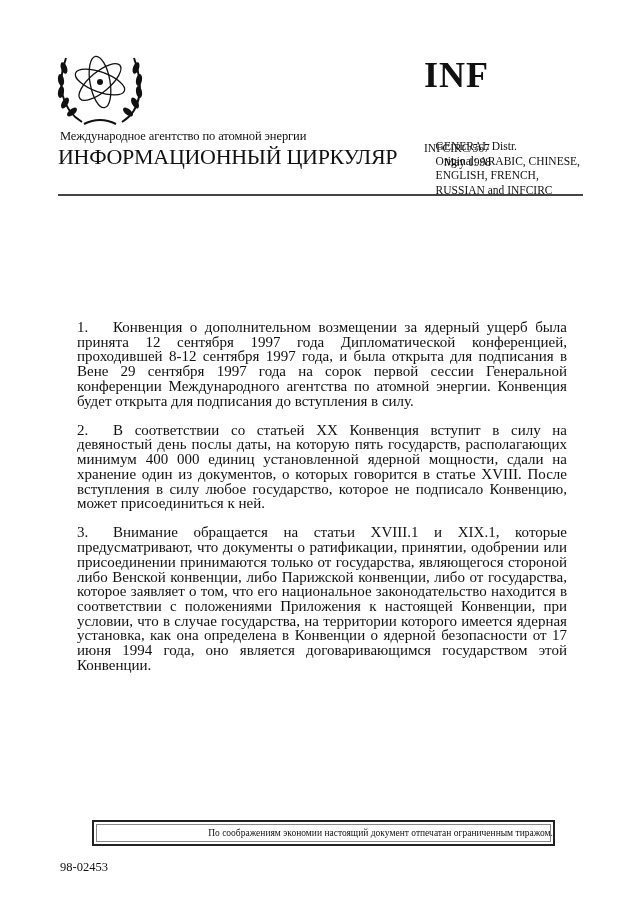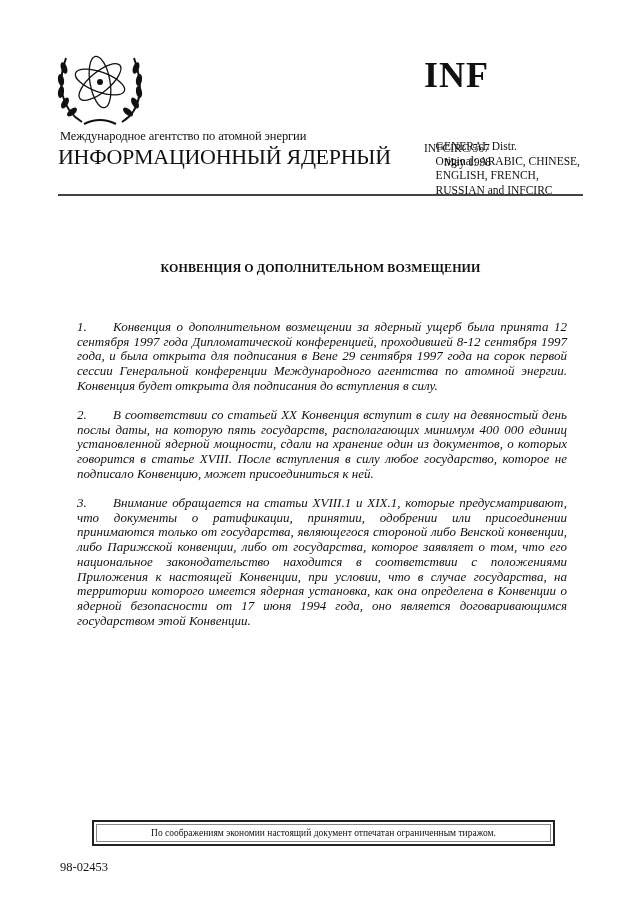--- a/index.html
+++ b/index.html
@@ -8,26 +8,26 @@
   .logo { position: absolute; left: 52px; top: 40px; width: 96px; height: 88px; }
   .org-name { position: absolute; left: 60px; top: 129px; font-size: 12.5px; letter-spacing: -0.1px; text-align: center; }
   .doc-type { position: absolute; left: 58px; top: 144px; font-size: 22px; letter-spacing: -0.3px; }
   .inf { position: absolute; left: 424px; top: 54px; font-size: 36px; font-weight: bold; letter-spacing: 1px; }
   .ref { position: absolute; left: 424px; top: 97px; font-size: 11.5px; line-height: 14px; margin-top: 44px; }
   .ref .date { display: block; padding-left: 20px; }
   .distr { position: absolute; right: 60px; top: 139px; text-align: left; font-size: 11.5px; line-height: 14.5px; }
   .rule { position: absolute; left: 58px; top: 194px; width: 525px; height: 2px; background: #444; }
   .title { position: absolute; left: 58px; top: 261px; width: 525px; text-align: center;
            font-weight: bold; font-size: 12px; line-height: 15px; letter-spacing: 0.1px; }
-  .body { position: absolute; left: 77px; top: 320px; width: 490px; font-size: 13px; line-height: 14.7px; font-style: italic; }
+  .body { position: absolute; left: 77px; top: 320px; width: 490px; font-size: 15px; line-height: 14.7px; }
   .para { text-align: justify; margin: 0 0 14.5px 0; }
   .para .num { display: inline-block; width: 36px; }
   .footer-box { position: absolute; left: 92px; top: 820px; width: 459px; height: 22px;
                 border: 2px solid #222; outline: 1px solid #888; outline-offset: -5px;
-                text-align: center; font-size: 9.5px; line-height: 22px; }
+                text-align: right; font-size: 9.5px; line-height: 22px; }
   .job-number { position: absolute; left: 60px; top: 860px; font-size: 12.5px; }
 </style>
 </head>
 <body>
 
 <div class="logo">
   <svg width="96" height="88" viewBox="0 0 96 88">
     <g fill="none" stroke="#111" stroke-width="2">
 
       <path d="M30 82 C10 70 4 45 14 18"></path>
@@ -49,39 +49,38 @@
       <ellipse cx="48" cy="42" rx="26" ry="10" transform="rotate(20 48 42)"></ellipse>
       <ellipse cx="48" cy="42" rx="26" ry="10" transform="rotate(-40 48 42)"></ellipse>
       <ellipse cx="48" cy="42" rx="26" ry="10" transform="rotate(80 48 42)"></ellipse>
       <path d="M32 84 Q48 76 64 84" stroke-width="2"></path>
     </g>
     <circle cx="48" cy="42" r="3" fill="#111"></circle>
   </svg>
 </div>
 
 <div class="org-name">Международное агентство по атомной энергии</div>
-<div class="doc-type">ИНФОРМАЦИОННЫЙ ЯДЕРНЫЙ</div>
+<div class="doc-type">ИНФОРМАЦИОННЫЙ ЦИРКУЛЯР</div>
 
 <div class="inf">INF</div>
 <div class="ref">
   <span>INFCIRC/567</span>
   <span class="date">May 1998</span>
 </div>
 
 <div class="distr">
   <div>GENERAL Distr.</div>
   <div>Original: ARABIC, CHINESE,</div>
   <div>ENGLISH, FRENCH,</div>
   <div>RUSSIAN and INFCIRC</div>
 </div>
 
 <div class="rule"></div>
 
 <div class="title">
-  <div>КОНВЕНЦИЯ О ДОПОЛНИТЕЛЬНОМ ВОЗМЕЩЕНИИ</div>
 </div>
 
 <div class="body">
   <p class="para">
     <span class="num">1.</span><span>Конвенция о дополнительном возмещении за ядерный ущерб была принята 12 сентября 1997 года Дипломатической конференцией, проходившей 8-12 сентября 1997 года, и была открыта для подписания в Вене 29 сентября 1997 года на сорок первой сессии Генеральной конференции Международного агентства по атомной энергии. Конвенция будет открыта для подписания до вступления в силу.</span>
   </p>
   <p class="para">
     <span class="num">2.</span><span>В соответствии со статьей XX Конвенция вступит в силу на девяностый день послы даты, на которую пять государств, располагающих минимум 400 000 единиц установленной ядерной мощности, сдали на хранение один из документов, о которых говорится в статье XVIII. После вступления в силу любое государство, которое не подписало Конвенцию, может присоединиться к ней.</span>
   </p>
   <p class="para">

